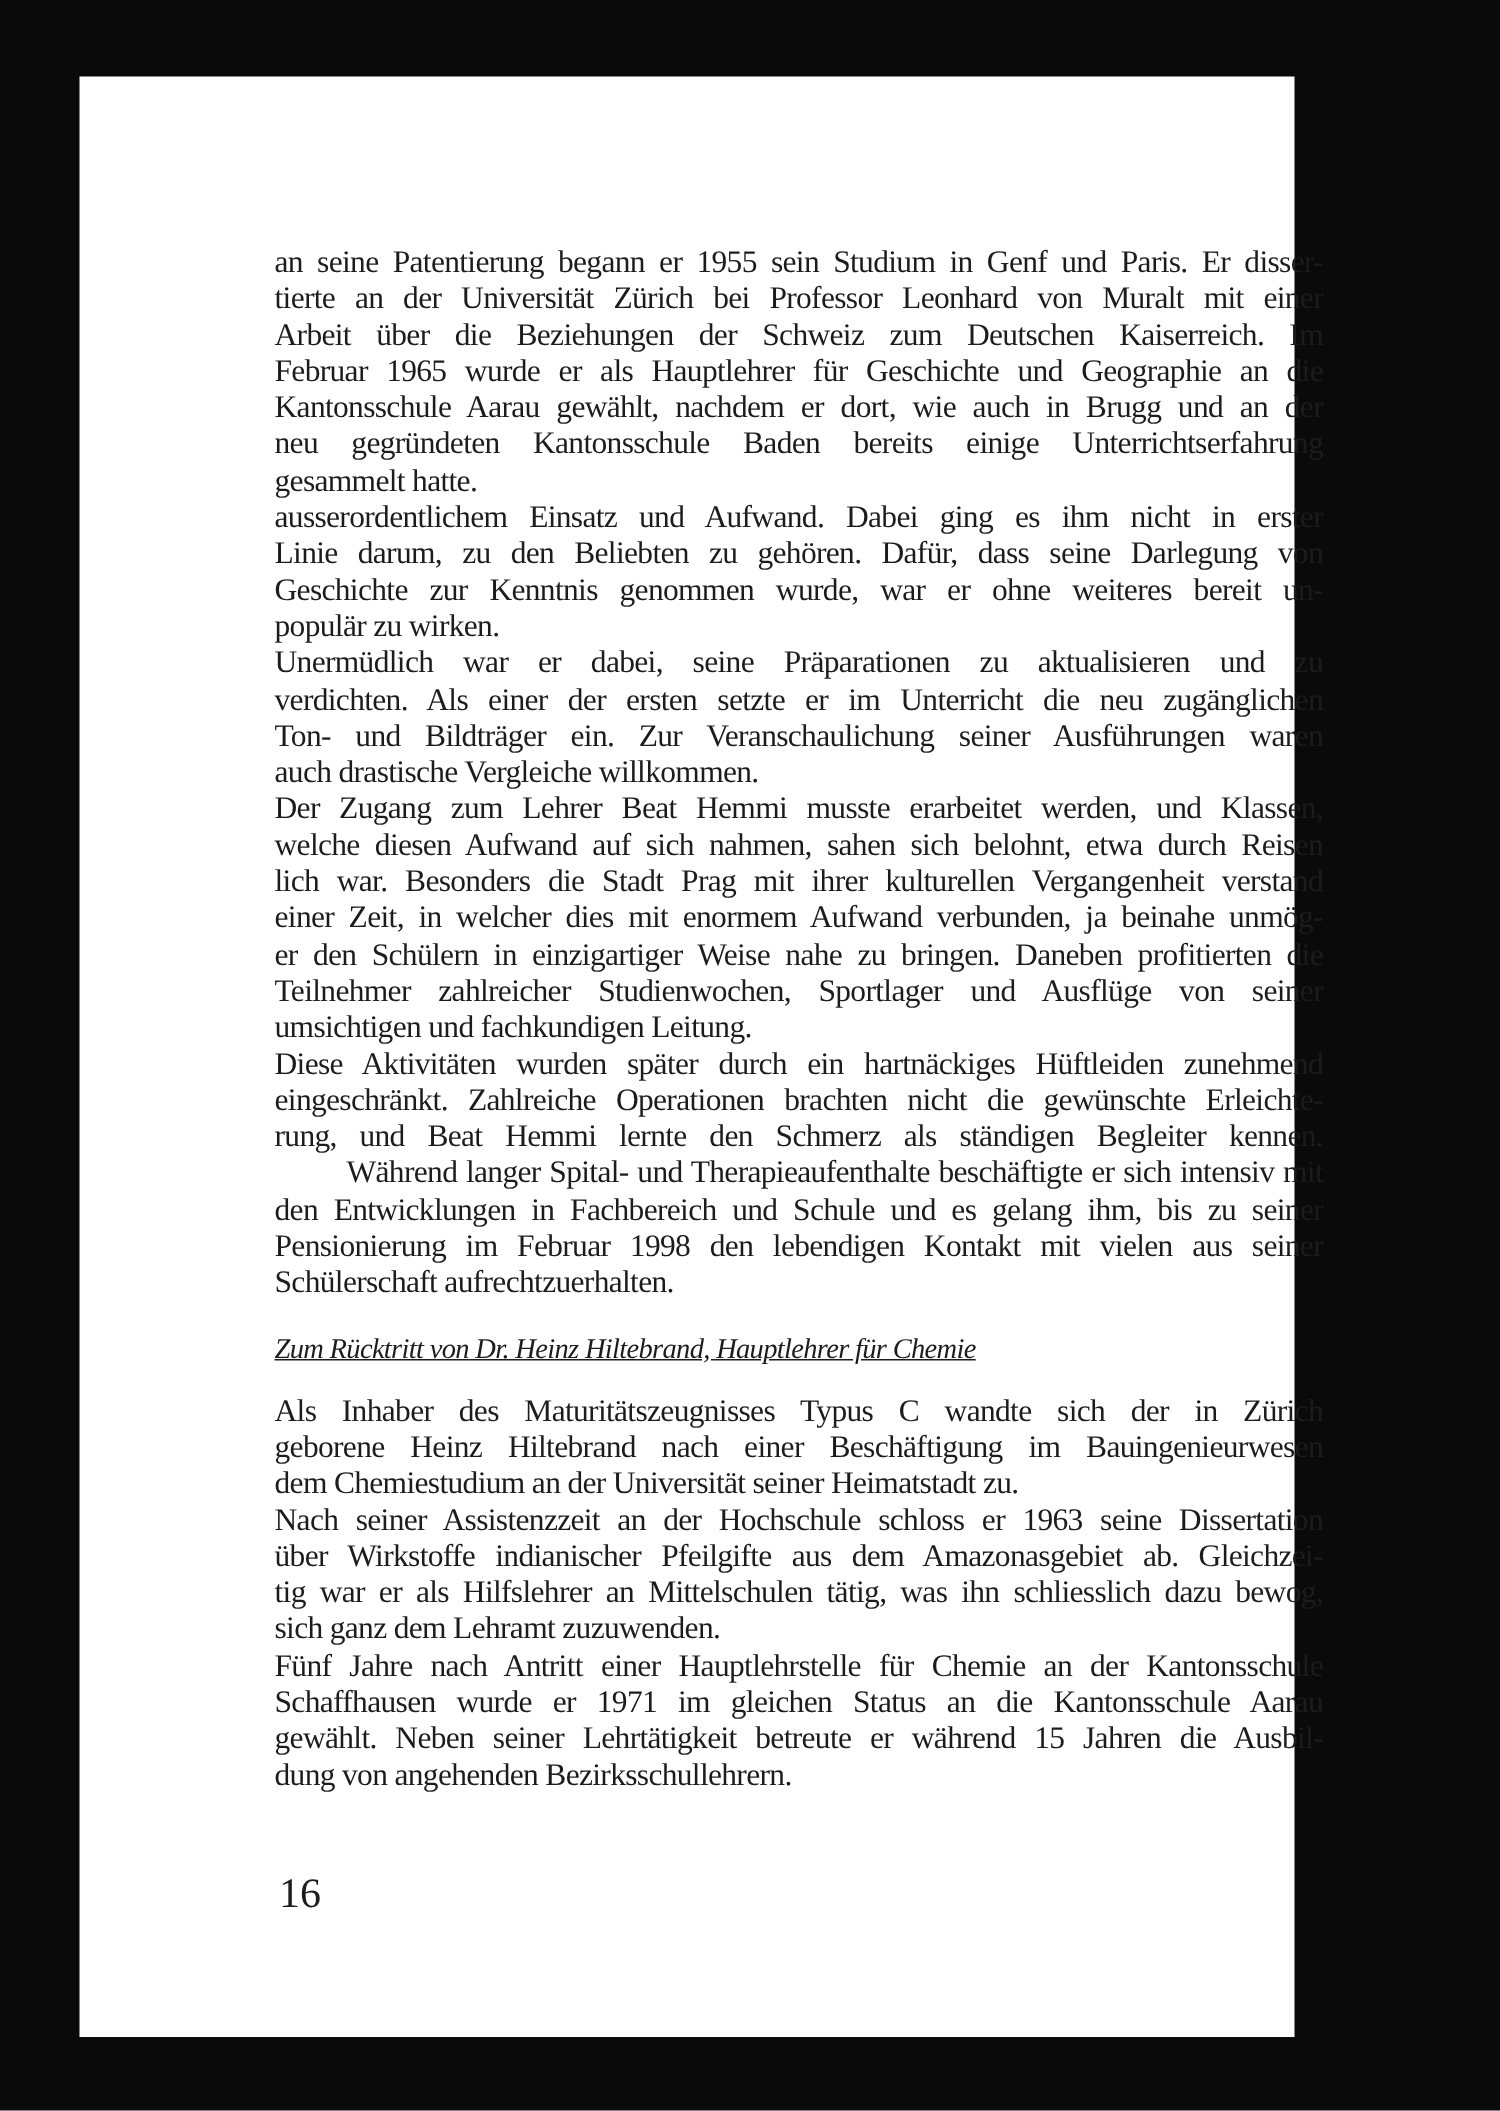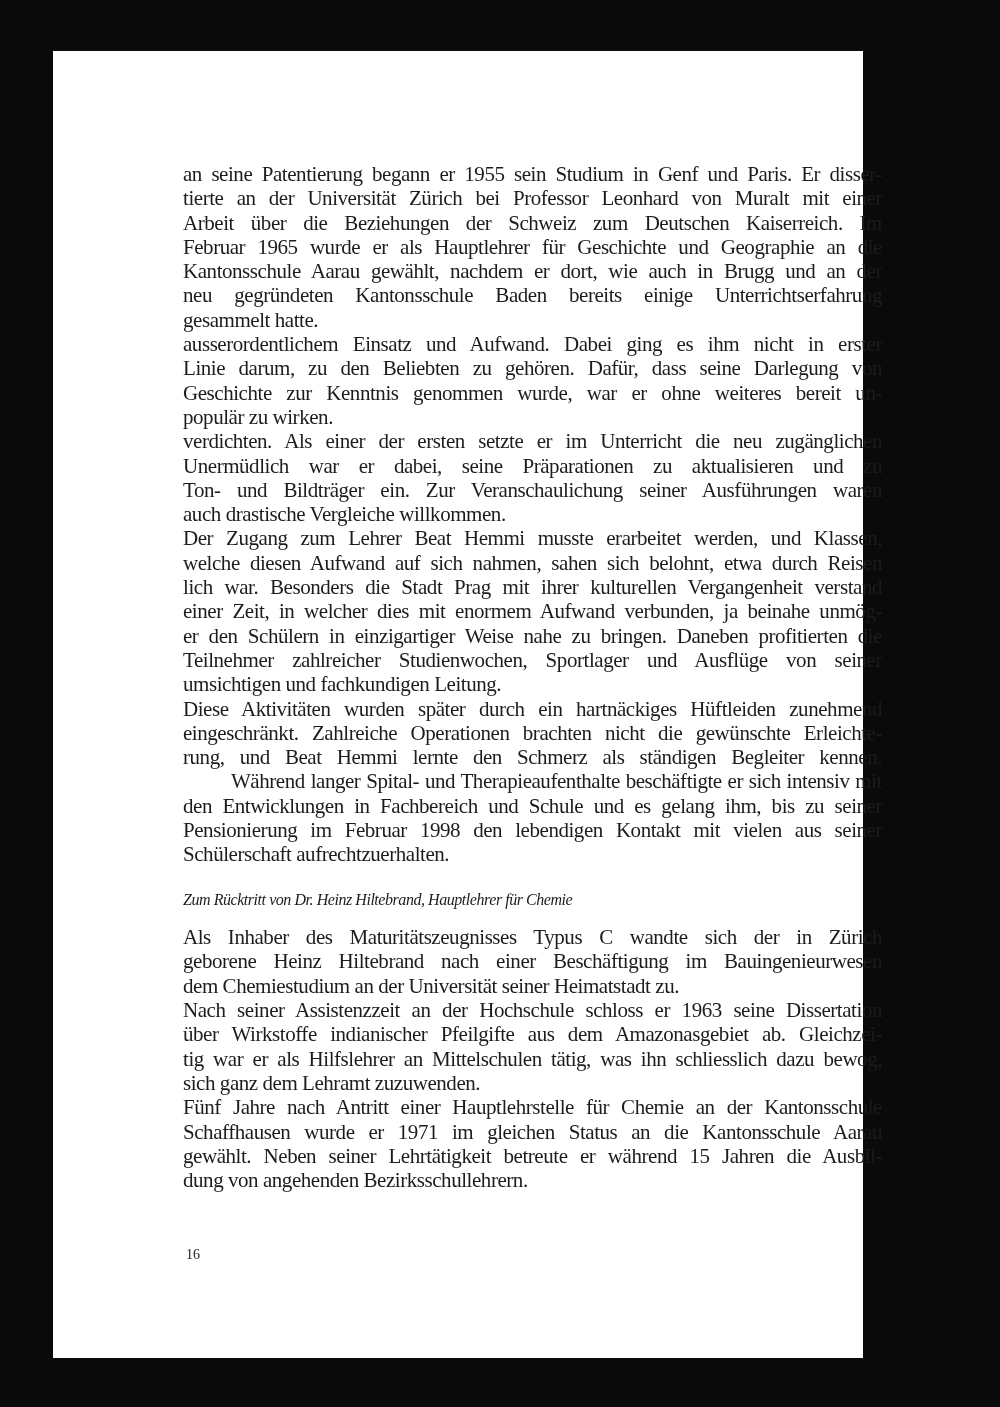--- a/index.html
+++ b/index.html
@@ -42,21 +42,21 @@
     text-align-last: left;
   }
   .heading {
     font-style: italic;
     margin-top: 21px;
   }
   .page-number {
     position: absolute;
     left: 133px; top: 1196px;
     font-family: "Liberation Serif", "DejaVu Serif", serif;
-    font-size: 14px;
+    font-size: 28px;
     color: #1c1c1c;
   }
 </style>
 </head>
 <body>
 
 <div class="page">
   <div class="text-block">
 
     <div class="section">
@@ -69,22 +69,22 @@
         <span class="line" style="white-space: nowrap; display: block; letter-spacing: -0.45px;"><span>neu gegründeten Kantonsschule Baden bereits einige Unterrichtserfahrung</span></span>
         <span class="line last" style="white-space: nowrap; display: block; letter-spacing: -0.45px;"><span>gesammelt hatte.</span></span>
       </p>
       <p class="para">
         <span class="line" style="white-space: nowrap; display: block; letter-spacing: -0.45px;"><span>ausserordentlichem Einsatz und Aufwand. Dabei ging es ihm nicht in erster</span></span>
         <span class="line" style="white-space: nowrap; display: block; letter-spacing: -0.45px;"><span>Linie darum, zu den Beliebten zu gehören. Dafür, dass seine Darlegung von</span></span>
         <span class="line" style="white-space: nowrap; display: block; letter-spacing: -0.45px;"><span>Geschichte zur Kenntnis genommen wurde, war er ohne weiteres bereit un-</span></span>
         <span class="line last" style="white-space: nowrap; display: block; letter-spacing: -0.45px;"><span>populär zu wirken.</span></span>
       </p>
       <p class="para">
+        <span class="line" style="white-space: nowrap; display: block; letter-spacing: -0.45px;"><span>Unermüdlich war er dabei, seine Präparationen zu aktualisieren und zu</span></span>
         <span class="line" style="white-space: nowrap; display: block; letter-spacing: -0.45px;"><span>verdichten. Als einer der ersten setzte er im Unterricht die neu zugänglichen</span></span>
-        <span class="line" style="white-space: nowrap; display: block; letter-spacing: -0.45px;"><span>Unermüdlich war er dabei, seine Präparationen zu aktualisieren und zu</span></span>
         <span class="line" style="white-space: nowrap; display: block; letter-spacing: -0.45px;"><span>Ton- und Bildträger ein. Zur Veranschaulichung seiner Ausführungen waren</span></span>
         <span class="line last" style="white-space: nowrap; display: block; letter-spacing: -0.45px;"><span>auch drastische Vergleiche willkommen.</span></span>
       </p>
       <p class="para">
         <span class="line" style="white-space: nowrap; display: block; letter-spacing: -0.45px;"><span>Der Zugang zum Lehrer Beat Hemmi musste erarbeitet werden, und Klassen,</span></span>
         <span class="line" style="white-space: nowrap; display: block; letter-spacing: -0.45px;"><span>welche diesen Aufwand auf sich nahmen, sahen sich belohnt, etwa durch Reisen</span></span>
         <span class="line" style="white-space: nowrap; display: block; letter-spacing: -0.45px;"><span>lich war. Besonders die Stadt Prag mit ihrer kulturellen Vergangenheit verstand</span></span>
         <span class="line" style="white-space: nowrap; display: block; letter-spacing: -0.45px;"><span>einer Zeit, in welcher dies mit enormem Aufwand verbunden, ja beinahe unmög-</span></span>
         <span class="line" style="white-space: nowrap; display: block; letter-spacing: -0.45px;"><span>er den Schülern in einzigartiger Weise nahe zu bringen. Daneben profitierten die</span></span>
         <span class="line" style="white-space: nowrap; display: block; letter-spacing: -0.45px;"><span>Teilnehmer zahlreicher Studienwochen, Sportlager und Ausflüge von seiner</span></span>
@@ -95,21 +95,21 @@
         <span class="line" style="white-space: nowrap; display: block; letter-spacing: -0.45px;"><span>eingeschränkt. Zahlreiche Operationen brachten nicht die gewünschte Erleichte-</span></span>
         <span class="line" style="white-space: nowrap; display: block; letter-spacing: -0.45px;"><span>rung, und Beat Hemmi lernte den Schmerz als ständigen Begleiter kennen.</span></span>
         <span class="line" style="white-space: nowrap; display: block; letter-spacing: -0.45px; margin-left: 48px;"><span>Während langer Spital- und Therapieaufenthalte beschäftigte er sich intensiv mit</span></span>
         <span class="line" style="white-space: nowrap; display: block; letter-spacing: -0.45px;"><span>den Entwicklungen in Fachbereich und Schule und es gelang ihm, bis zu seiner</span></span>
         <span class="line" style="white-space: nowrap; display: block; letter-spacing: -0.45px;"><span>Pensionierung im Februar 1998 den lebendigen Kontakt mit vielen aus seiner</span></span>
         <span class="line last" style="white-space: nowrap; display: block; letter-spacing: -0.45px;"><span>Schülerschaft aufrechtzuerhalten.</span></span>
       </p>
     </div>
 
     <div class="section">
-      <h2 class="line last heading" style="font-weight: normal; font-size: 16px; white-space: nowrap; display: block; letter-spacing: -0.45px;"><span>Zum Rücktritt von Dr. Heinz Hiltebrand, Hauptlehrer für Chemie</span></h2>
+      <h2 class="line last heading" style="font-weight: normal; font-size: 19px; white-space: nowrap; display: block; letter-spacing: -0.45px; text-decoration: underline;"><span>Zum Rücktritt von Dr. Heinz Hiltebrand, Hauptlehrer für Chemie</span></h2>
       <p class="para">
         <span class="line" style="white-space: nowrap; display: block; letter-spacing: -0.45px;"><span>Als Inhaber des Maturitätszeugnisses Typus C wandte sich der in Zürich</span></span>
         <span class="line" style="white-space: nowrap; display: block; letter-spacing: -0.45px;"><span>geborene Heinz Hiltebrand nach einer Beschäftigung im Bauingenieurwesen</span></span>
         <span class="line last" style="white-space: nowrap; display: block; letter-spacing: -0.45px;"><span>dem Chemiestudium an der Universität seiner Heimatstadt zu.</span></span>
       </p>
       <p class="para">
         <span class="line" style="white-space: nowrap; display: block; letter-spacing: -0.45px;"><span>Nach seiner Assistenzzeit an der Hochschule schloss er 1963 seine Dissertation</span></span>
         <span class="line" style="white-space: nowrap; display: block; letter-spacing: -0.45px;"><span>über Wirkstoffe indianischer Pfeilgifte aus dem Amazonasgebiet ab. Gleichzei-</span></span>
         <span class="line" style="white-space: nowrap; display: block; letter-spacing: -0.45px;"><span>tig war er als Hilfslehrer an Mittelschulen tätig, was ihn schliesslich dazu bewog,</span></span>
         <span class="line last" style="white-space: nowrap; display: block; letter-spacing: -0.45px;"><span>sich ganz dem Lehramt zuzuwenden.</span></span>

